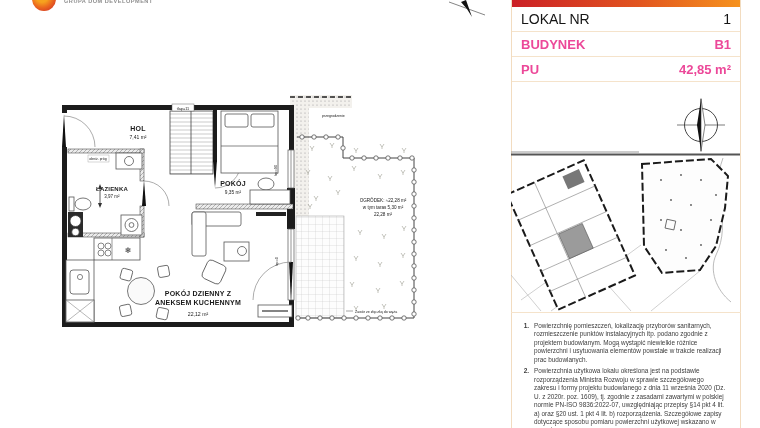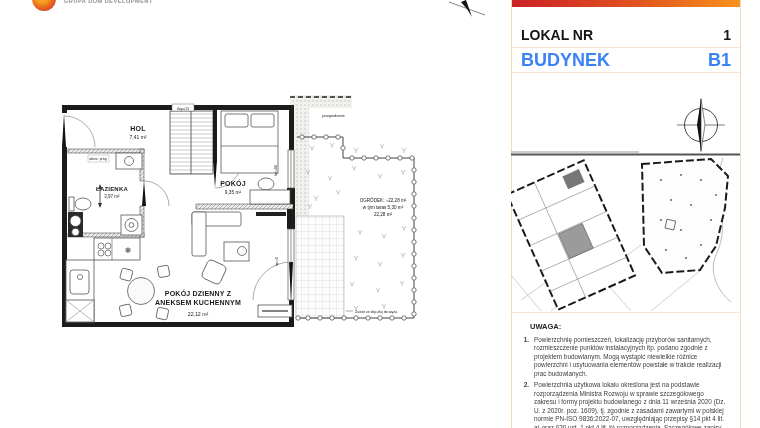--- a/index.html
+++ b/index.html
@@ -10,22 +10,22 @@
   .logo-mark{position:absolute;left:32px;top:-13px;width:24px;height:24px;border-radius:50%;
     background:radial-gradient(circle at 42% 38%, #f6a21e 0 30%, #ec6a1e 55%, #c81e27 100%);}
   .logo-text{position:absolute;left:64px;top:-2px;font-size:5.6px;letter-spacing:.5px;
     font-weight:700;color:#8f8f8f;}
 
   
   .info-panel{position:absolute;left:511px;top:0;width:230px;height:428px;
     border-left:1px solid #f2dcc0;border-right:1px solid #f2dcc0;box-sizing:border-box;background:#fff;}
   .accent-bar{height:7px;background:linear-gradient(90deg,#cb2026 0%,#e1541f 55%,#f6921e 100%);}
   .info-row{display:flex;justify-content:space-between;align-items:center;height:24px;
-    padding:0 9px;border-bottom:1px solid #f5e3cb;font-size:18px;font-weight:600;color:#3b82f6;}
-  .info-row.first{font-weight:700;color:#151515;font-size:14px;margin-top:16px;}
+    padding:0 9px;border-bottom:1px solid #f5e3cb;font-size:13px;font-weight:600;color:#ec4899;}
+  .info-row.first{font-weight:400;color:#151515;font-size:14px;}
   .siteplan-box{position:absolute;left:511px;top:150px;width:229px;height:162px;}
   .siteplan-sep{position:absolute;left:511px;top:312px;width:230px;height:0;border-top:1px solid #f5e3cb;}
 
   
   .notes{position:absolute;left:512px;top:313px;width:228px;height:115px;box-sizing:border-box;
     padding:9px 14px 0 10px;background:#fff;}
   .notes-title{font-size:7.5px;font-weight:700;color:#222;margin:0 0 5px 8px;}
   .note{display:flex;gap:5px;font-size:6.4px;line-height:1.32;color:#3c3c3c;margin-bottom:3px;}
   .note .num{font-weight:700;flex:0 0 7px;text-align:right;}
 
@@ -278,20 +278,24 @@
   <aside class="info-panel">
     <div class="accent-bar"></div>
     <div class="info-row first">
       <span>LOKAL NR</span>
       <span>1</span>
     </div>
     <div class="info-row">
       <span>BUDYNEK</span>
       <span>B1</span>
     </div>
+    <div class="info-row">
+      <span>PU</span>
+      <span>42,85 m²</span>
+    </div>
   </aside>
 
   <svg style="position:absolute;left:673px;top:96px" width="56" height="58" viewBox="0 0 56 58">
     <circle cx="28" cy="29" r="16.5" fill="none" stroke="#444" stroke-width="1"></circle>
     <line x1="4" y1="29" x2="52" y2="29" stroke="#444" stroke-width="0.7"></line>
     <line x1="28" y1="2" x2="28" y2="56" stroke="#444" stroke-width="0.5"></line>
     <polygon points="28,3 24,29 28,55" fill="#111"></polygon>
     <polygon points="28,3 32,29 28,55" fill="#fff" stroke="#333" stroke-width="0.6"></polygon>
   </svg>
 
@@ -327,21 +331,20 @@
         <circle cx="170" cy="80" r="0.9"></circle>
       <circle cx="190" cy="95" r="0.9"></circle>
         <circle cx="155" cy="100" r="0.9"></circle>
         <circle cx="175" cy="108" r="0.9"></circle>
     </g>
     <rect x="155" y="70" width="9" height="9" fill="none" stroke="#555" stroke-width="0.8" transform="rotate(12 159 74)"></rect>
   </svg>
   <div class="siteplan-sep"></div>
 
   <section class="notes">
-    <p class="notes-title">UWAGA:</p>
     <div class="note">
       <span class="num">1.</span>
       <span>Powierzchnię pomieszczeń, lokalizację przyborów sanitarnych, rozmieszczenie punktów instalacyjnych itp. podano zgodnie z projektem budowlanym. Mogą wystąpić niewielkie różnice powierzchni i usytuowania elementów powstałe w trakcie realizacji prac budowlanych.</span>
     </div>
     <div class="note">
       <span class="num">2.</span>
       <span>Powierzchnia użytkowa lokalu określona jest na podstawie rozporządzenia Ministra Rozwoju w sprawie szczegółowego zakresu i formy projektu budowlanego z dnia 11 września 2020 (Dz. U. z 2020r. poz. 1609), tj. zgodnie z zasadami zawartymi w polskiej normie PN-ISO 9836:2022-07, uwzględniając przepisy §14 pkt 4 lit. a) oraz §20 ust. 1 pkt 4 lit. b) rozporządzenia. Szczegółowe zapisy dotyczące sposobu pomiaru powierzchni użytkowej wskazano w umowie.</span>
     </div>
 
   </section>

